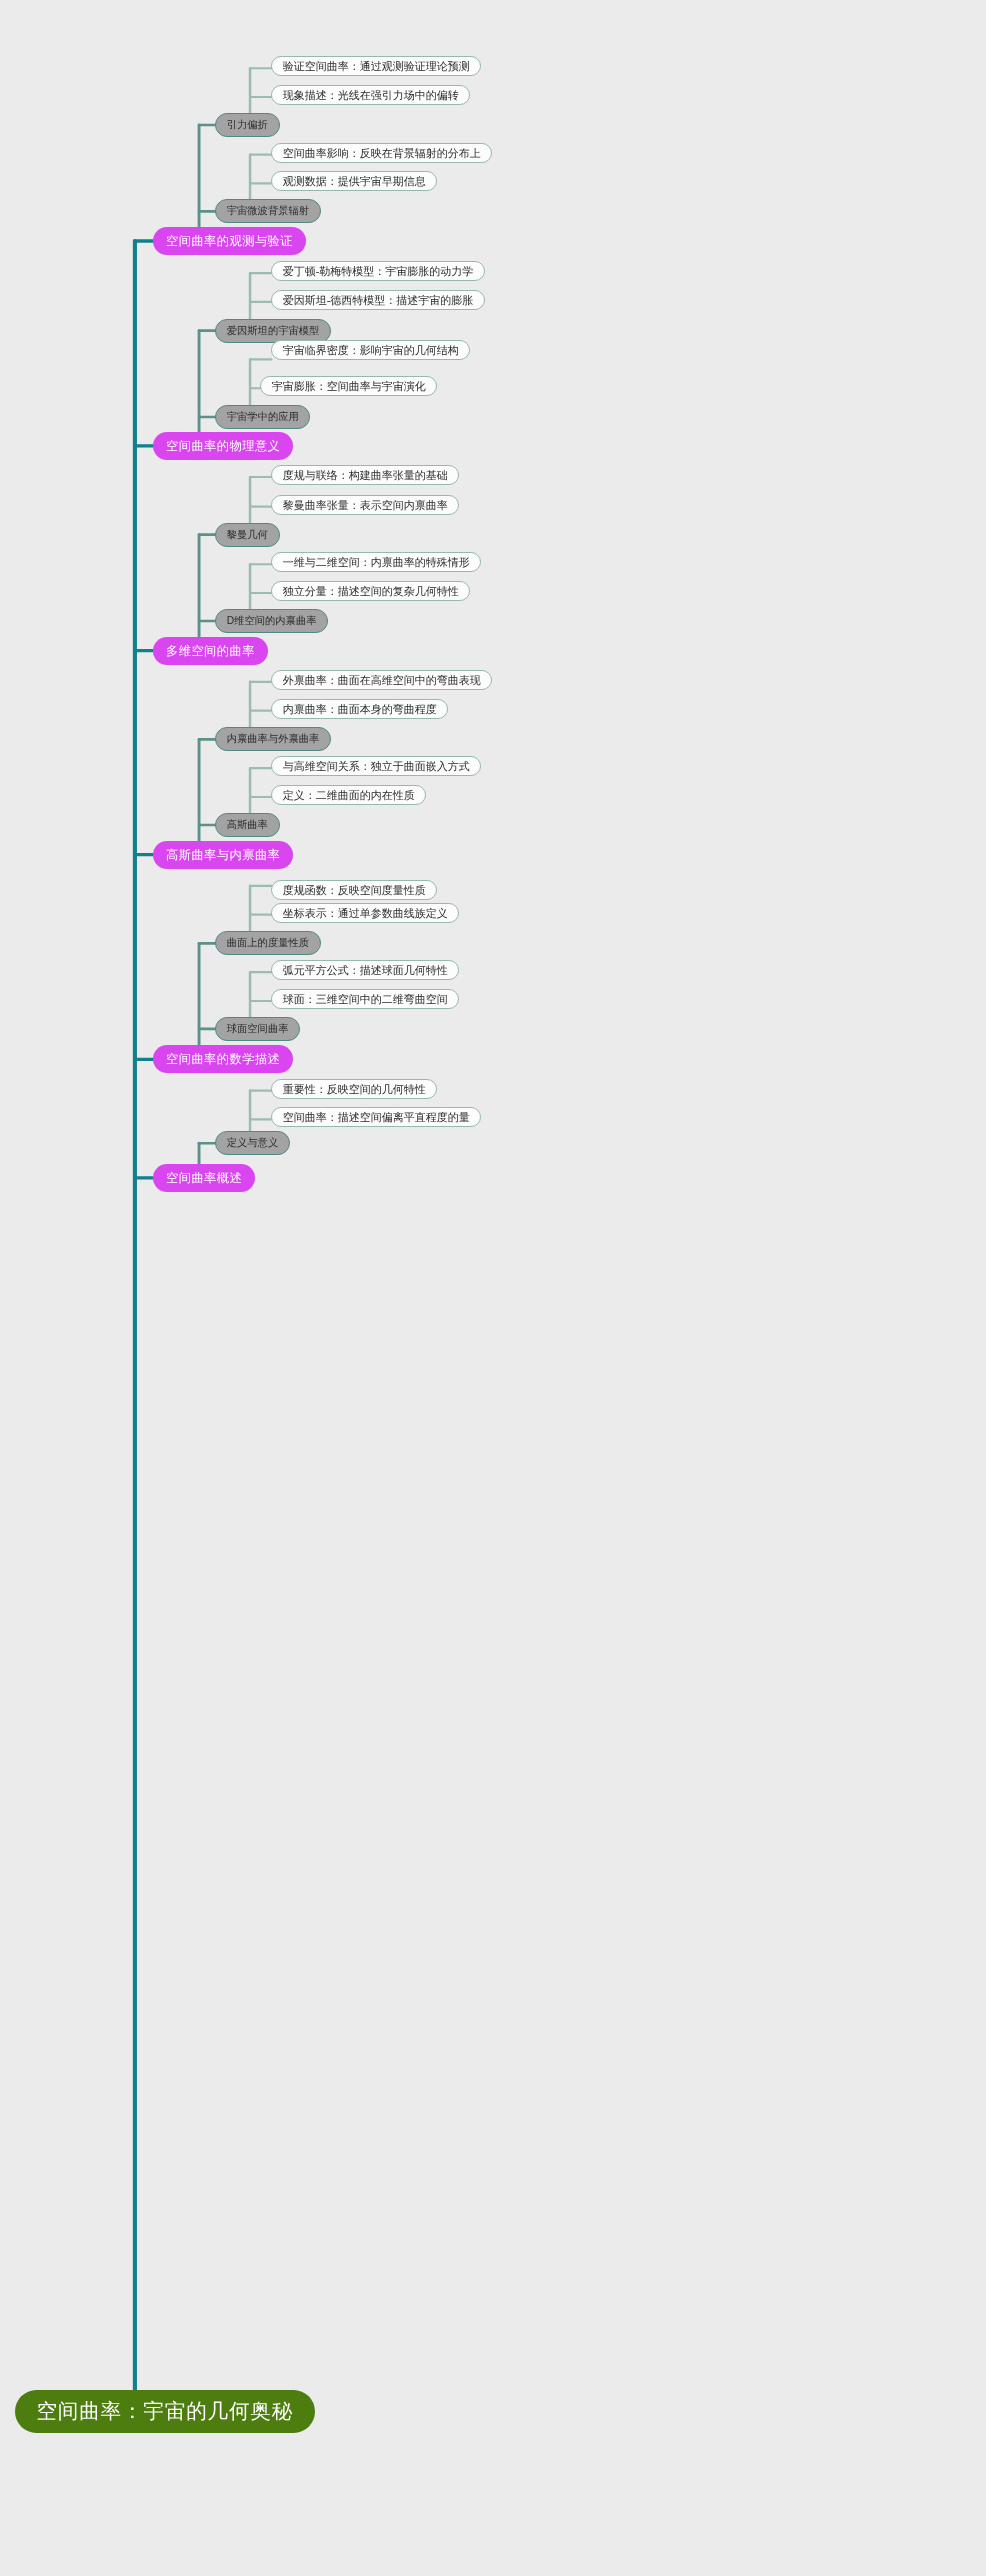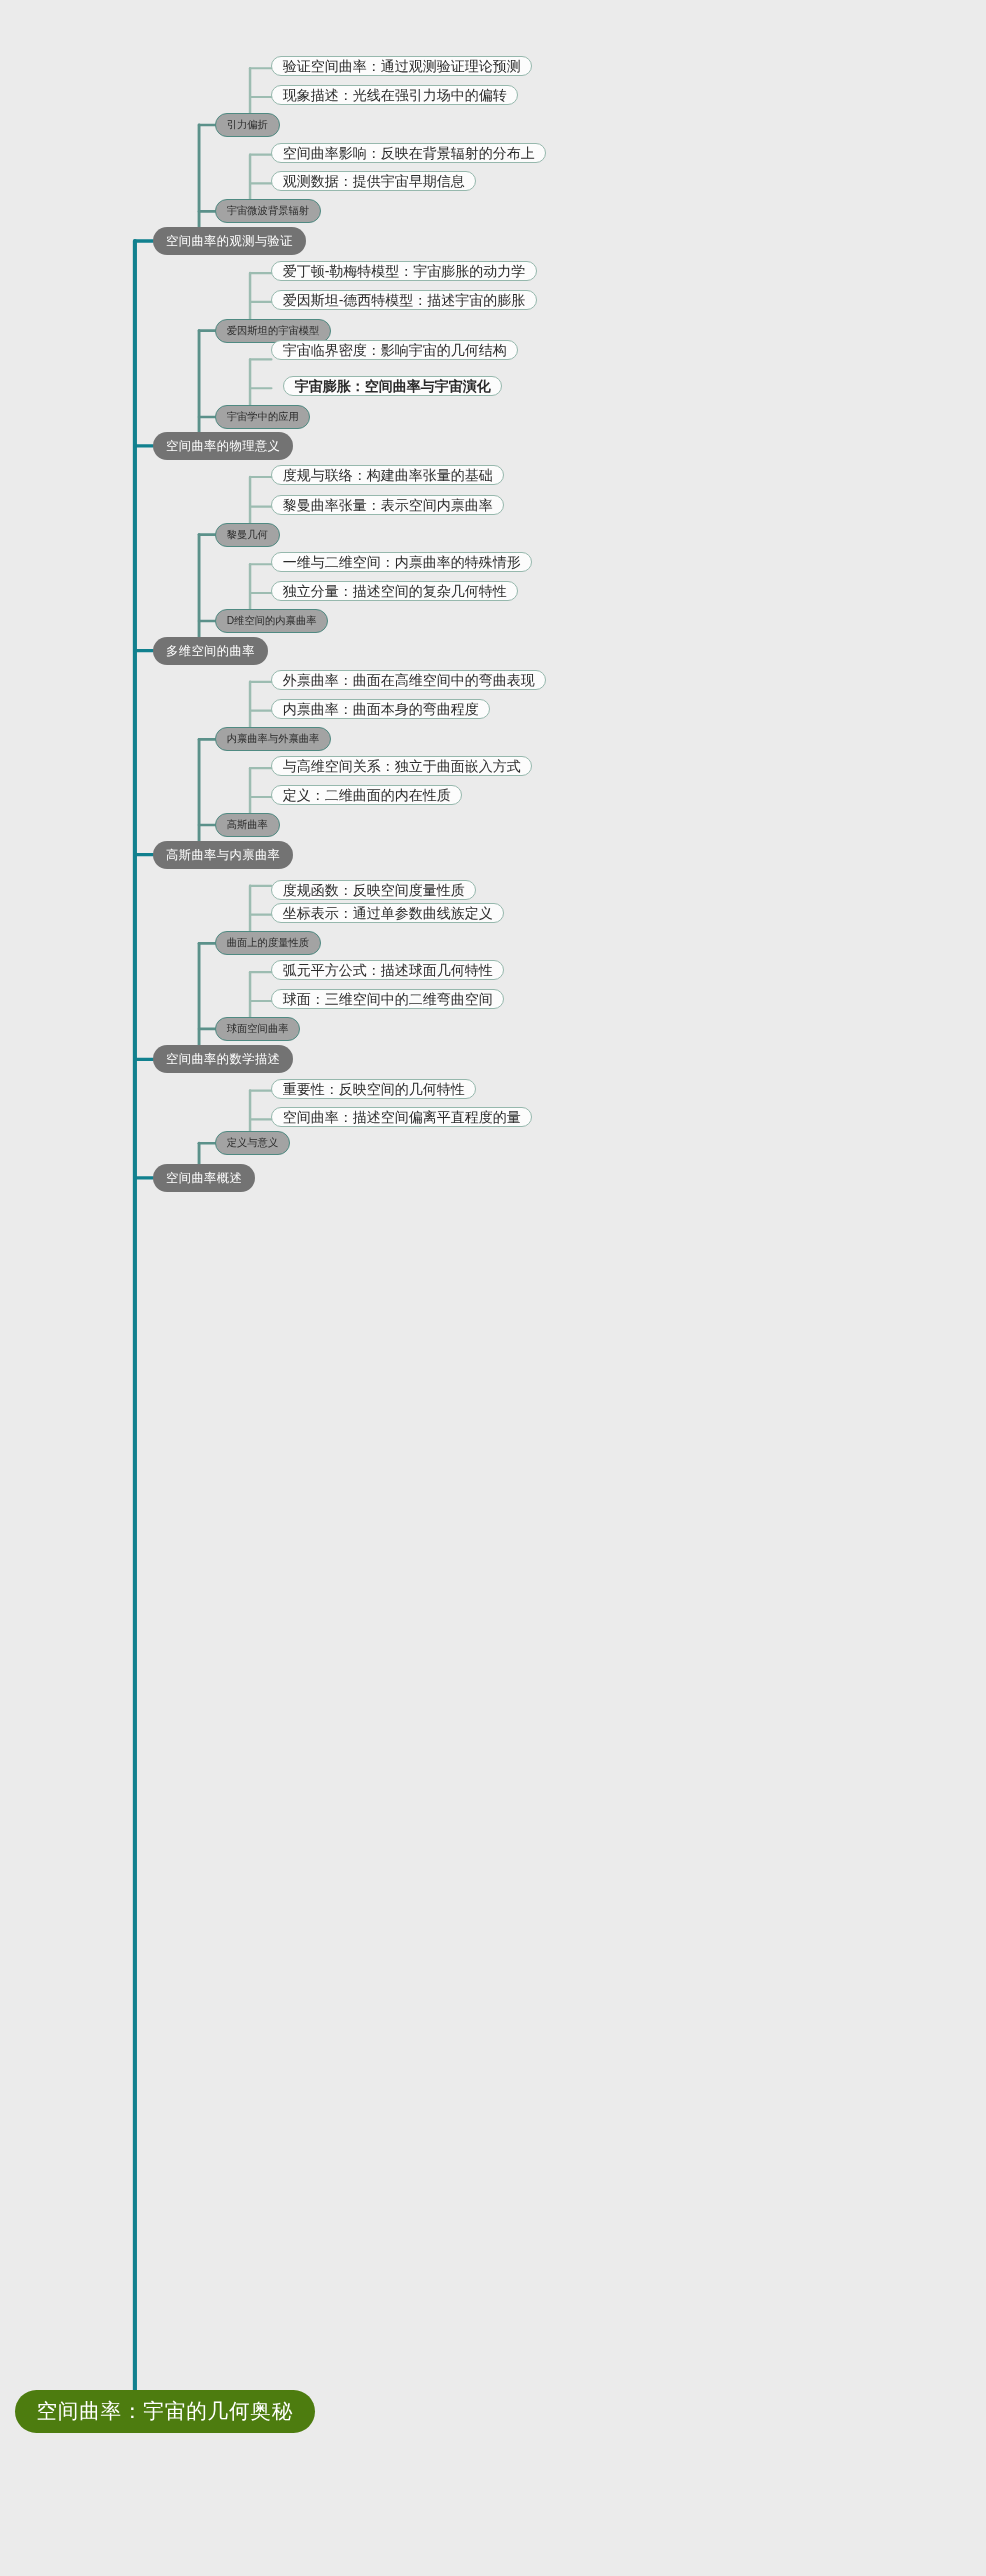--- a/index.html
+++ b/index.html
@@ -38,21 +38,21 @@
     border-radius: 21.4px;
     font-size: 20.6px;
     letter-spacing: 0.8px;
     padding: 0 21.4px;
     height: 43px;
     box-shadow: none;
   }
 
   
   .node.branch {
-    background: #737373;
+    background: #d946ef;
     color: #ffffff;
     border-radius: 14px;
     font-size: 12.3px;
     letter-spacing: 0.4px;
     padding: 0 13px;
     height: 28px;
   }
 
   
   .node.sub {
@@ -64,21 +64,21 @@
     padding: 0 10.7px;
     height: 24px;
   }
 
   
   .node.leaf {
     background: #fcfcfc;
     color: #2a2a2a;
     border: 1.6px solid #96b8ad;
     border-radius: 12.3px;
-    font-size: 14px;
+    font-size: 11px;
     padding: 0 10.7px;
     height: 20px;
   }
 
   .node-label { display: block; }
 </style>
 </head>
 <body>
 
 <div id="mindmap-root">
@@ -197,21 +197,21 @@
     </div>
     <div class="node leaf" style="left: 271px; top: 290px;">
       <span class="node-label">爱因斯坦-德西特模型：描述宇宙的膨胀</span>
     </div>
     <div class="node sub" style="left: 215px; top: 405px;">
       <span class="node-label">宇宙学中的应用</span>
     </div>
     <div class="node leaf" style="left: 271px; top: 340px; text-align: right;">
       <span class="node-label">宇宙临界密度：影响宇宙的几何结构</span>
     </div>
-    <div class="node leaf" style="left: 283px; top: 376px; font-weight: bold;">
+    <div class="node leaf" style="left: 260px; top: 376px;">
       <span class="node-label">宇宙膨胀：空间曲率与宇宙演化</span>
     </div>
     <div class="node branch" style="left: 153px; top: 637px;">
       <span class="node-label">多维空间的曲率</span>
     </div>
     <div class="node sub" style="left: 215px; top: 523px;">
       <span class="node-label">黎曼几何</span>
     </div>
     <div class="node leaf" style="left: 271px; top: 465px;">
       <span class="node-label">度规与联络：构建曲率张量的基础</span>

